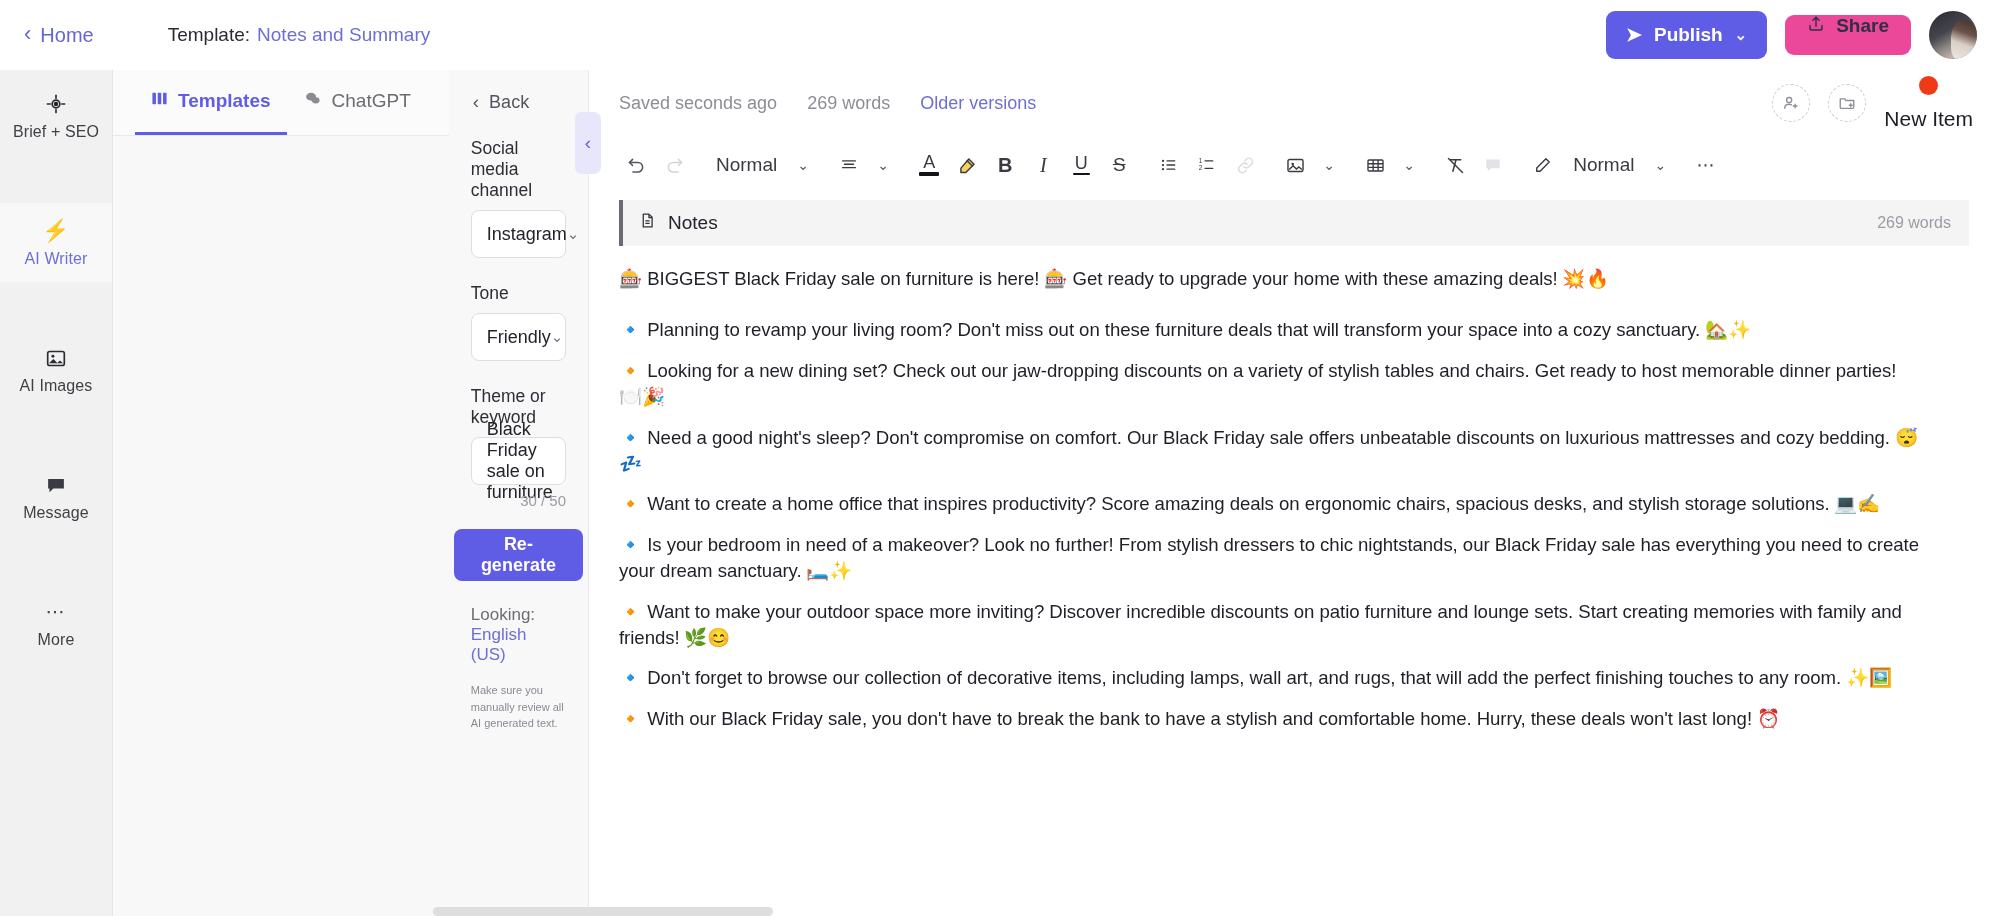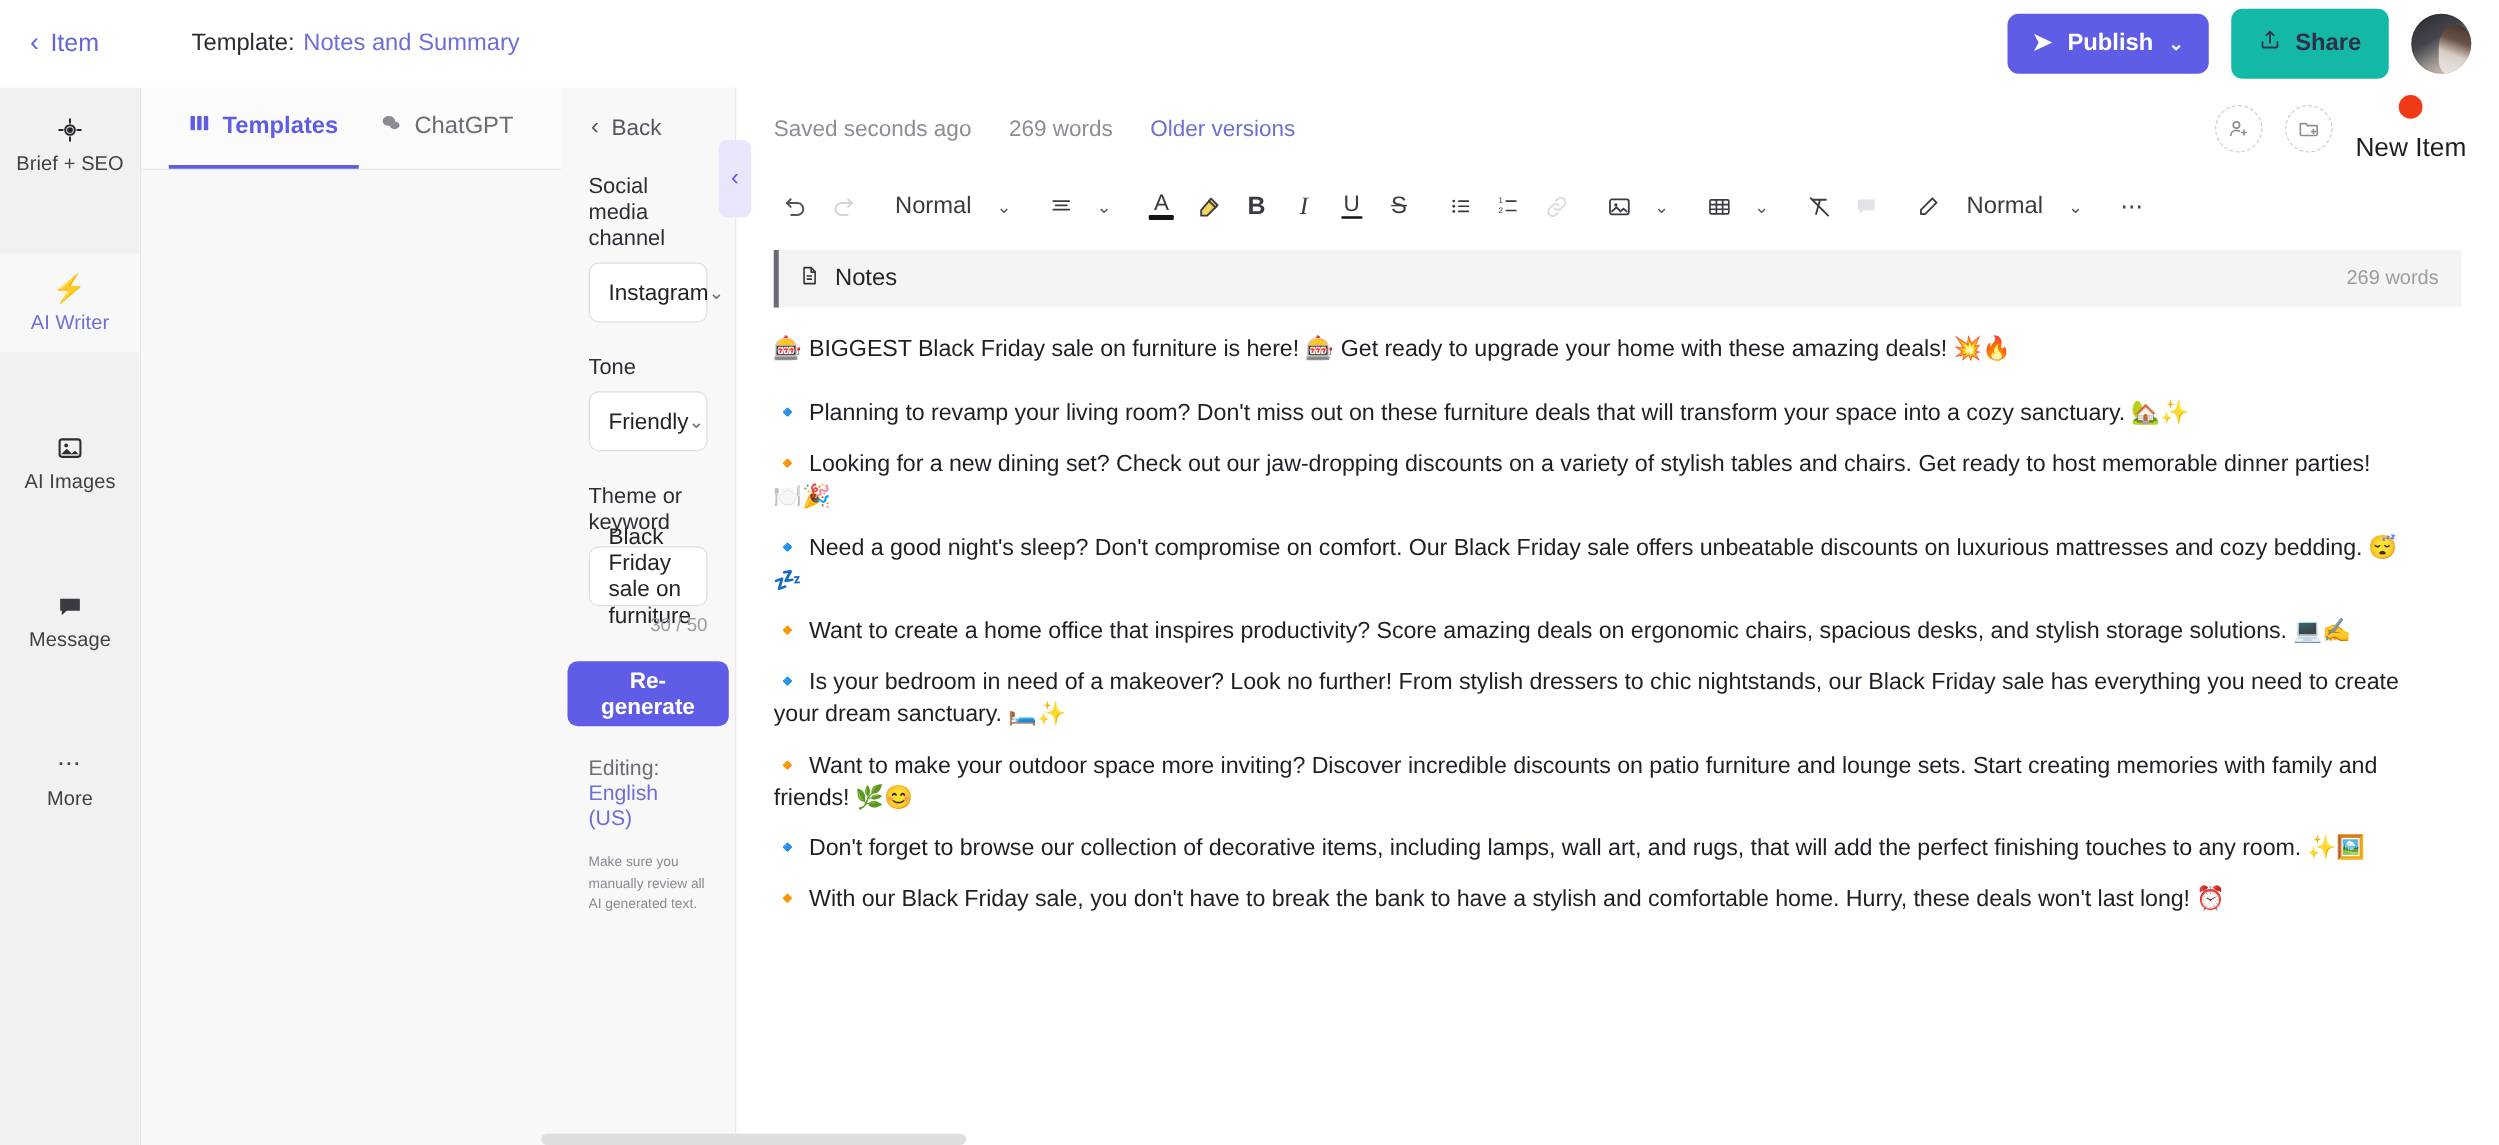--- a/index.html
+++ b/index.html
@@ -34,22 +34,22 @@
   .template-line .tname { color: #6d6fd4; cursor: pointer; }
   .topbar-right { margin-left: auto; display: flex; align-items: center; gap: 18px; }
   .btn-publish {
     background: #5f5ce6; color: #fff; border: none; border-radius: 9px;
     height: 48px; padding: 0 20px; display: flex; align-items: center; gap: 12px;
     font-size: 19px; font-weight: 700; cursor: pointer;
   }
   .btn-publish .send { font-size: 19px; transform: translateY(-1px); }
   .btn-publish .cv { font-size: 15px; opacity: .95; font-weight: 700; }
   .btn-share {
-    background: #14b8a6; color: #2f2f45; border: none; border-radius: 9px;
-    height: 56px; padding: 0 22px; display: flex; align-items: center; gap: 11px;
+    background: #ec4899; color: #2f2f45; border: none; border-radius: 9px;
+    height: 40px; padding: 0 22px; display: flex; gap: 11px;
     font-size: 19px; font-weight: 600; cursor: pointer;
   }
   .avatar {
     width: 48px; height: 48px; border-radius: 50%; overflow: hidden;
     background: linear-gradient(150deg,#2a2a30 0%,#44444e 40%,#8f8a86 62%,#c8b7ad 80%,#46464e 100%);
     cursor: pointer; position: relative; flex-shrink: 0;
     box-shadow: inset 0 0 0 1px rgba(0,0,0,.08);
   }
   .avatar::after {
     content: ""; position: absolute; left: 46%; top: 18%;
@@ -187,21 +187,21 @@
   }
 </style>
 </head>
 <body>
 
 <div class="app">
 
   <div class="topbar">
     <div class="home-link">
       <span class="chev">‹</span>
-      <span>Item</span>
+      <span>Home</span>
     </div>
     <div class="template-line">
       <span>Template:</span>
       <span class="tname">Notes and Summary</span>
     </div>
     <div class="topbar-right">
       <button class="btn-publish">
         <span class="send">➤</span>
         <span>Publish</span>
         <span class="cv">⌄</span>
@@ -312,21 +312,21 @@
             <span>Black Friday sale on furniture</span>
           </div>
           <div class="counter">30 / 50</div>
         </div>
 
         <div class="regen-wrap">
           <button class="btn-regen">Re-generate</button>
         </div>
 
         <div class="lang">
-          <span>Editing:</span>
+          <span>Looking:</span>
           <b>English (US)</b>
         </div>
         <div class="disclaimer">Make sure you manually review all AI generated text.</div>
       </div>
 
       <div class="collapse-handle">
         <span>‹</span>
       </div>
       <div class="hscroll-panel"></div>
     </div>

